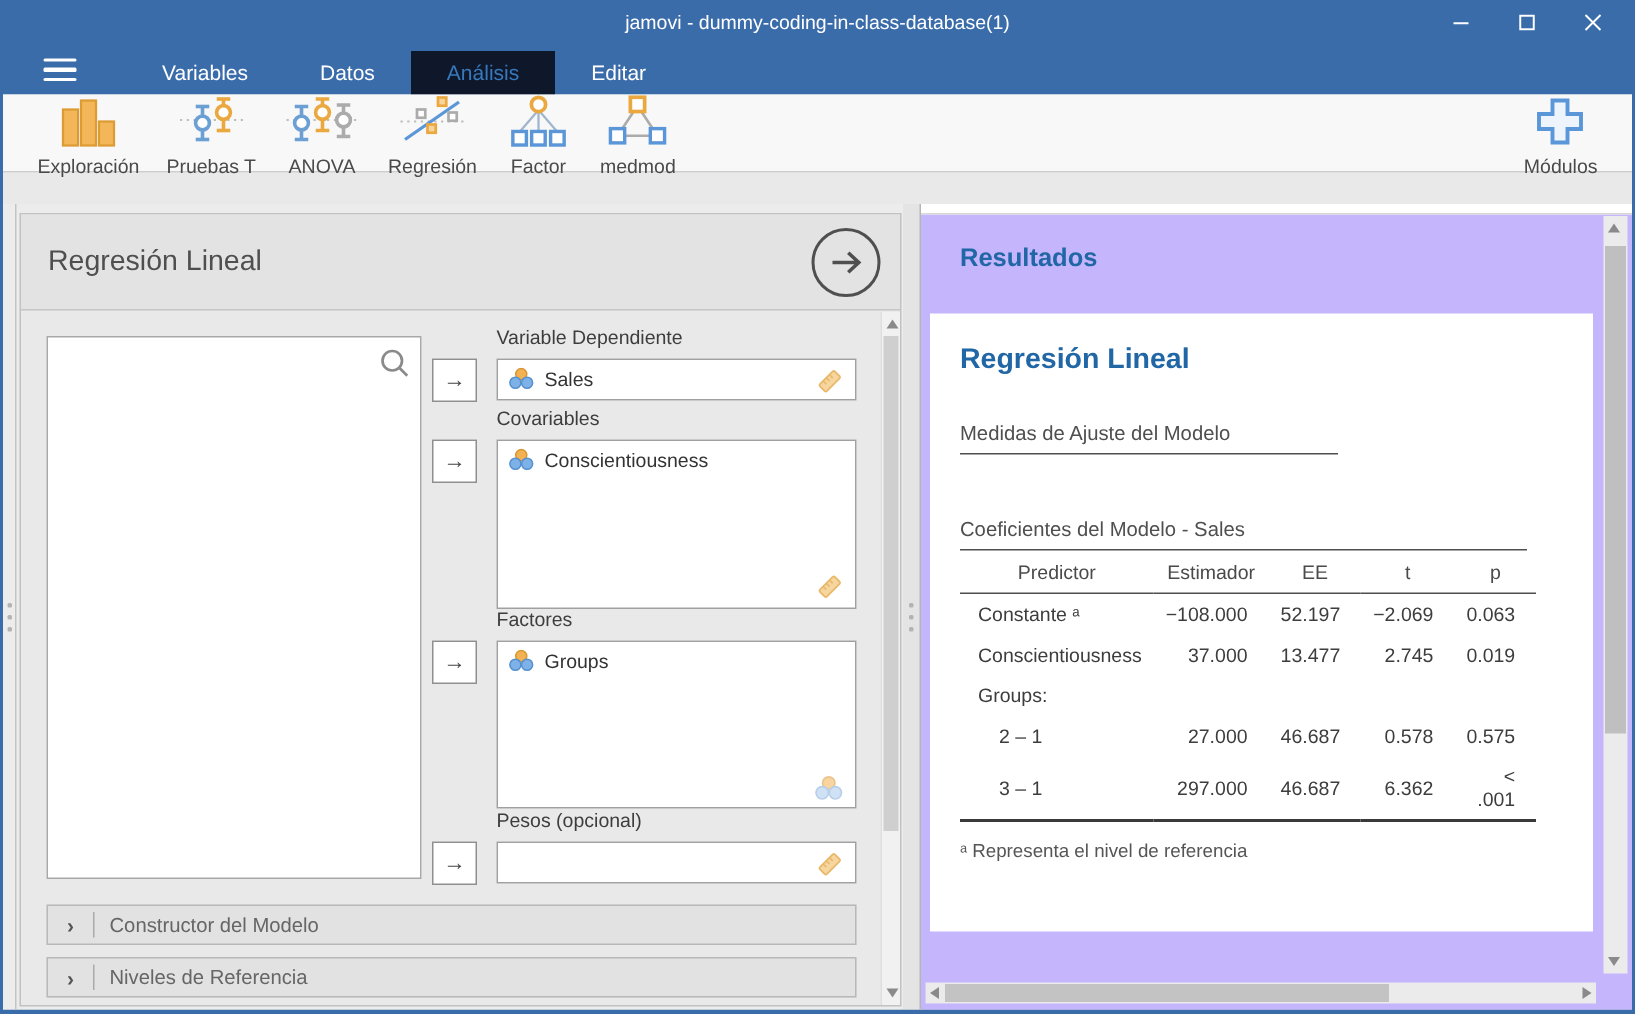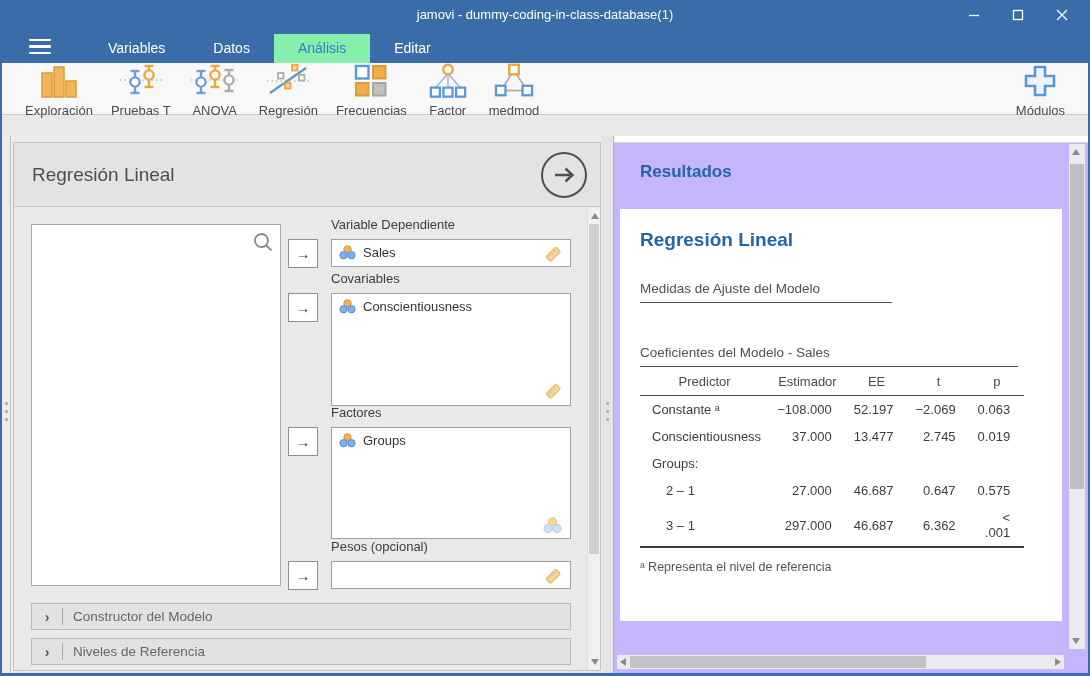--- a/index.html
+++ b/index.html
@@ -13,21 +13,21 @@
   .win-controls { position:absolute; right:6px; top:0; height:30px; display:flex; }
   .win-btn { width:44px; height:30px; display:flex; align-items:center; justify-content:center; }
   .win-btn svg { display:block; }
 
   
   .menubar { position:absolute; left:-2px; right:-2px; top:30px; height:33px; background:#3b6caa; display:flex; align-items:flex-end;padding-left:10px; }
   .hamburger { width:60px; height:33px; display:flex; flex-direction:column; justify-content:center; align-items:center; gap:4px; cursor:pointer; }
   .hamburger span { display:block; width:22px; height:2.5px; background:#fff; border-radius:1px; }
   .tabs { display:flex; align-items:flex-end; height:33px; margin-left:14px; }
   .tab { height:29px; line-height:29px; padding:0 24px; color:#fff; font-size:14px; cursor:pointer; }
-  .tab.active { background:#86efac; color:#3779bd;margin-top:32px; }
+  .tab.active { background:#0f172a; color:#3779bd;margin-top:32px; }
   .menubar-right { position:absolute; right:14px; top:36px; display:flex; gap:16px; align-items:center; }
 
   
   .ribbon { position:absolute; left:0; right:0; top:63px; height:52px; background:#f8f8f8; border-bottom:1px solid #cdcdcd; display:flex; align-items:center; padding:0 14px; }
   .ribbon-item { display:flex; flex-direction:column; align-items:center; justify-content:center; padding:2px 9px; cursor:pointer; }
   .ribbon-item .ric { height:42px; display:flex; align-items:center; justify-content:center; }
   .ribbon-item .rlabel { font-size:13px; color:#4a4a4a; margin-top:1px; white-space:nowrap; }
   .modules-item { margin-left:auto; }
 
   
@@ -203,31 +203,20 @@
           <rect x="13" y="11" width="5.5" height="5.5" stroke="#ababab"></rect>
           <rect x="34" y="13" width="5.5" height="5.5" stroke="#ababab"></rect>
           <rect x="20" y="21" width="5.5" height="5.5" stroke="#eaa83f" fill="#f7d49c"></rect>
         </g>
       </svg>
         </div>
       <div class="rlabel">Regresión</div>
     </div>
     <div class="ribbon-item">
       <div class="ric">
-          <svg width="36" height="38" viewBox="0 0 36 36">
-        <rect x="3" y="3" width="12.5" height="12.5" fill="#fff" stroke="#5b97d8" stroke-width="2.4"></rect>
-        <rect x="20" y="3" width="12.5" height="12.5" fill="#f0ad4e" stroke="#dd9b33" stroke-width="2"></rect>
-        <rect x="3" y="20" width="12.5" height="12.5" fill="#f0ad4e" stroke="#dd9b33" stroke-width="2"></rect>
-        <rect x="20" y="20" width="12.5" height="12.5" fill="#c0c0c0" stroke="#a6a6a6" stroke-width="2"></rect>
-      </svg>
-        </div>
-      <div class="rlabel">Frecuencias</div>
-    </div>
-    <div class="ribbon-item">
-      <div class="ric">
           <svg width="46" height="38" viewBox="0 0 46 40">
         <g stroke="#9fb6cc" stroke-width="1.6">
           <line x1="23" y1="12" x2="10" y2="27"></line>
               <line x1="23" y1="12" x2="23" y2="27"></line>
               <line x1="23" y1="12" x2="36" y2="27"></line>
         </g>
         <circle cx="23" cy="8" r="5" fill="#fff" stroke="#eaa83f" stroke-width="2.6"></circle>
         <rect x="5" y="27" width="9.5" height="9.5" fill="#fff" stroke="#5b97d8" stroke-width="2.4"></rect>
         <rect x="18.2" y="27" width="9.5" height="9.5" fill="#fff" stroke="#5b97d8" stroke-width="2.4"></rect>
         <rect x="31.5" y="27" width="9.5" height="9.5" fill="#fff" stroke="#5b97d8" stroke-width="2.4"></rect>
@@ -429,21 +418,21 @@
               <td class="txt">Groups:</td>
               <td class="num"></td>
               <td class="num"></td>
               <td class="num"></td>
               <td class="num"></td>
             </tr>
             <tr>
               <td class="txt indent">2 – 1</td>
               <td class="num">27.000</td>
               <td class="num">46.687</td>
-              <td class="num">0.647</td>
+              <td class="num">0.578</td>
               <td class="num">0.575</td>
             </tr>
             <tr>
               <td class="txt indent">3 – 1</td>
               <td class="num">297.000</td>
               <td class="num">46.687</td>
               <td class="num">6.362</td>
               <td class="num">&lt; .001</td>
             </tr>
           </tbody>

